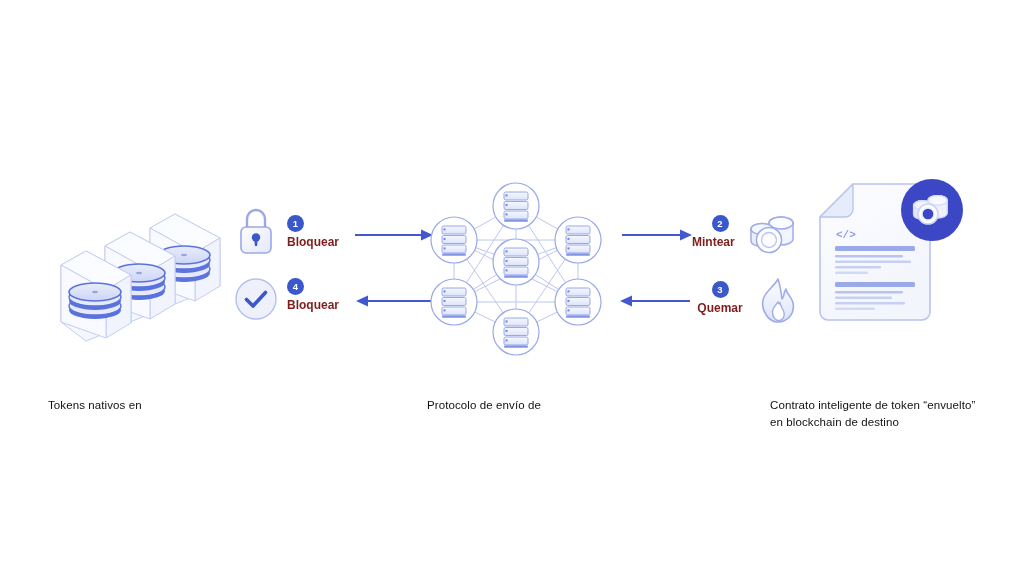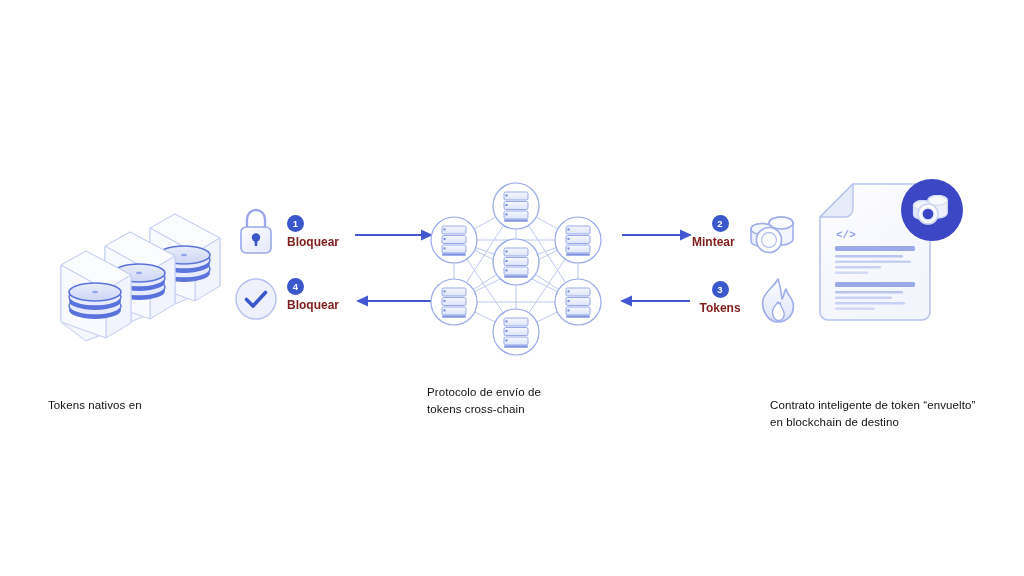--- a/index.html
+++ b/index.html
@@ -223,23 +223,22 @@
       <use href="#rackNode" x="82" y="24"></use>
       <use href="#rackNode" x="20" y="58"></use>
       <use href="#rackNode" x="144" y="58"></use>
       <use href="#rackNode" x="82" y="80"></use>
       <use href="#rackNode" x="20" y="120"></use>
       <use href="#rackNode" x="144" y="120"></use>
       <use href="#rackNode" x="82" y="150"></use>
     </svg>
   </div>
 
-  <div class="caption" style="left:427px; top:352px; width:180px;">
+  <div class="caption" style="left:427px; top:365px; width:180px;">
     <span class="ln">Protocolo de envío de</span>
-    <span class="ln">tokens cross-chain</span>
   </div>
 
   <div class="abs" style="left:622px; top:228px;">
     <svg width="72" height="14" viewBox="0 0 72 14">
       <line x1="0" y1="7" x2="58" y2="7" stroke="#4257d0" stroke-width="1.8"></line>
       <path d="M58 1.5 L70 7 L58 12.5 Z" fill="#4257d0"></path>
     </svg>
   </div>
 
   <div class="step" style="left:692px; top:215px; width:56px;">
@@ -256,21 +255,21 @@
         <path d="M3 18 L3 30 A11 5.5 0 0 0 25 30 L25 18" fill="#eaeffc"></path>
         <ellipse cx="14" cy="18" rx="11" ry="5.5" fill="#f6f8ff"></ellipse>
       </g>
       <circle cx="21" cy="29" r="12.5" fill="#ffffff" stroke="#9fadea" stroke-width="1.6"></circle>
       <circle cx="21" cy="29" r="7.5" fill="#fbfcff" stroke="#b9c4ef" stroke-width="1.3"></circle>
     </svg>
   </div>
 
   <div class="step" style="left:692px; top:281px; width:56px;">
     <span class="badge" style="margin:0 auto;">3</span>
-    <span class="step-label" style="text-align:center;">Tokens</span>
+    <span class="step-label" style="text-align:center;">Quemar</span>
   </div>
   <div class="abs" style="left:756px; top:277px;">
     <svg width="44" height="48" viewBox="0 0 44 48">
       <defs>
         <linearGradient id="flameG" x1="0" y1="0" x2="0" y2="1">
           <stop offset="0%" stop-color="#fcfdff"></stop>
           <stop offset="100%" stop-color="#dfe5fa"></stop>
         </linearGradient>
       </defs>
       <path d="M22 2 C17 11 9 14 7 23 C5 33 12 45 22 45 C32 45 39 36 37 26 C35.5 19 31 18 30 12 C27 17 28 21 26 22 C25 14 24 8 22 2 Z" fill="url(#flameG)" stroke="#9fadea" stroke-width="1.6" stroke-linejoin="round"></path>

